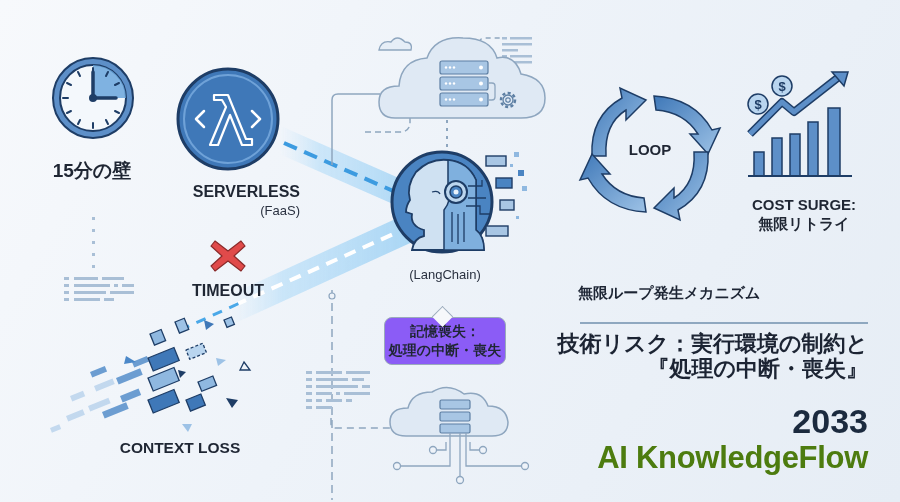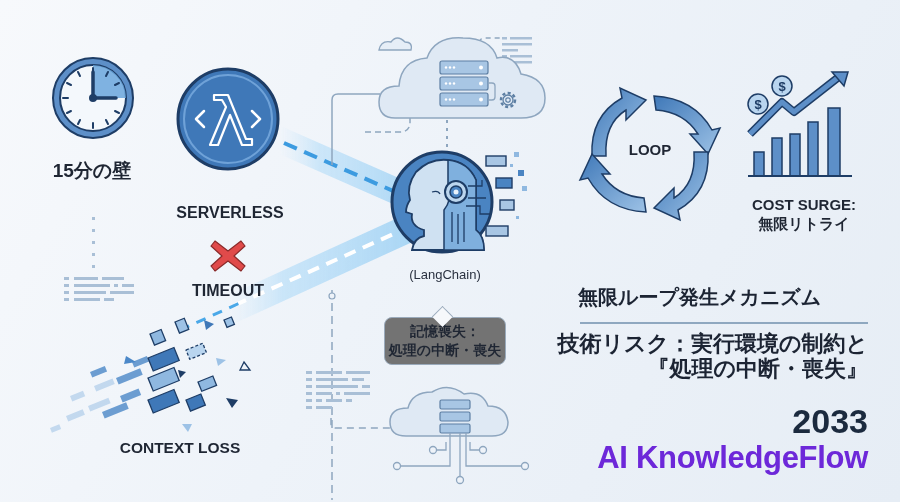--- a/index.html
+++ b/index.html
@@ -4,28 +4,28 @@
 <style>
   html,body{margin:0;padding:0;}
   body{width:900px;height:502px;overflow:hidden;position:relative;
     font-family:"Liberation Sans","DejaVu Sans",sans-serif;
     background:linear-gradient(120deg,#f7f9fc 0%,#eef3f9 45%,#e6edf5 100%);color:#1c2433;}
   .abs{position:absolute;}
   svg.abs{overflow:visible;}
   .lbl{position:absolute;font-weight:bold;color:#1f2633;white-space:nowrap;text-align:center;}
   .sub{font-weight:normal;font-size:13px;color:#2a3140;}
   .callout{position:absolute;left:384px;top:317px;width:122px;height:48px;border:1.5px solid #9aaabb;border-radius:8px;
-    background:#737373;text-align:center;font-size:14px;font-weight:bold;line-height:19px;padding-top:4px;box-sizing:border-box;color:#1f2633;}
+    background:#8b5cf6;text-align:center;font-size:14px;font-weight:bold;line-height:19px;padding-top:4px;box-sizing:border-box;color:#1f2633;}
   .callout:before{content:"";position:absolute;left:50px;top:-9px;width:14px;height:14px;background:#f6f8fb;
     border-left:1.5px solid #9aaabb;border-top:1.5px solid #9aaabb;transform:rotate(45deg);}
-  .title-jp{position:absolute;left:578px;top:284px;font-size:20px;font-weight:bold;color:#1c2433;white-space:nowrap;}
+  .title-jp{position:absolute;left:578px;top:284px;font-size:15px;font-weight:bold;color:#1c2433;white-space:nowrap;}
   .rule{position:absolute;left:580px;top:322px;width:288px;height:1.5px;background:#8fa8c0;}
   .sub-jp{position:absolute;right:32px;top:331px;text-align:right;font-size:22px;font-weight:bold;line-height:25px;color:#1c2433;white-space:nowrap;}
   .year{position:absolute;right:32px;top:402px;font-size:34px;font-weight:bold;color:#1b2a3e;}
-  .brand{position:absolute;right:32px;top:440px;font-size:31px;font-weight:bold;color:#6d28d9;white-space:nowrap;letter-spacing:-0.3px;}
+  .brand{position:absolute;right:32px;top:440px;font-size:31px;font-weight:bold;color:#4d7c0f;white-space:nowrap;letter-spacing:-0.3px;}
 </style>
 </head>
 <body>
 
 <svg class="abs" style="left:0;top:0" width="900" height="502">
   <defs>
     <linearGradient id="beamG" x1="0" y1="0" x2="1" y2="0">
       <stop offset="0" stop-color="#bfe3fb" stop-opacity="0"></stop>
       <stop offset="0.3" stop-color="#a8d8f8" stop-opacity="0.7"></stop>
       <stop offset="1" stop-color="#8ccaf3" stop-opacity="0.9"></stop>
@@ -125,22 +125,23 @@
 </svg>
 <div class="lbl" style="left:46px;top:158px;font-size:19px;width:92px;">15分の壁</div>
 
 <svg class="abs" style="left:176px;top:67px" width="104" height="104" viewBox="0 0 104 104">
   <circle cx="52" cy="52" r="50" fill="#3f78b8" stroke="#1e3d66" stroke-width="3"></circle>
   <circle cx="52" cy="52" r="44" fill="none" stroke="#6fa2d8" stroke-width="2"></circle>
   <path d="M38 28 L52 28 L70 72 L76 72 L76 78 L66 78 L54 48 L42 78 L34 78 L50 40 L46 33 L38 33 Z" fill="none" stroke="#ffffff" stroke-width="2.2" stroke-linejoin="round"></path>
   <path d="M28 44 L20 52 L28 60" fill="none" stroke="#ffffff" stroke-width="2.5" stroke-linecap="round" stroke-linejoin="round"></path>
   <path d="M76 44 L84 52 L76 60" fill="none" stroke="#ffffff" stroke-width="2.5" stroke-linecap="round" stroke-linejoin="round"></path>
 </svg>
-<div class="lbl" style="left:160px;top:203px;width:140px;font-size:16px;line-height:19px;">
+<div class="lbl" style="left:160px;top:182px;width:140px;font-size:16px;line-height:19px;text-align:right;">
   <div>SERVERLESS</div>
+  <div class="sub">(FaaS)</div>
 </div>
 
 <svg class="abs" style="left:209px;top:238px" width="38" height="36" viewBox="0 0 38 36">
   <path d="M6 3 L19 13 L32 3 L36 8 L25 18 L36 28 L32 33 L19 23 L6 33 L2 28 L13 18 L2 8 Z" fill="#e04a4a" stroke="#8a2a2a" stroke-width="1.2" stroke-linejoin="round"></path>
 </svg>
 <div class="lbl" style="left:176px;top:282px;width:104px;font-size:16px;">TIMEOUT</div>
 
 <svg class="abs" style="left:20px;top:300px" width="240" height="140" viewBox="0 0 240 140">
   <g fill="#9dc2e6" opacity="0.55">
     <rect x="30" y="128" width="10" height="5" transform="rotate(-22 30 128)"></rect>

